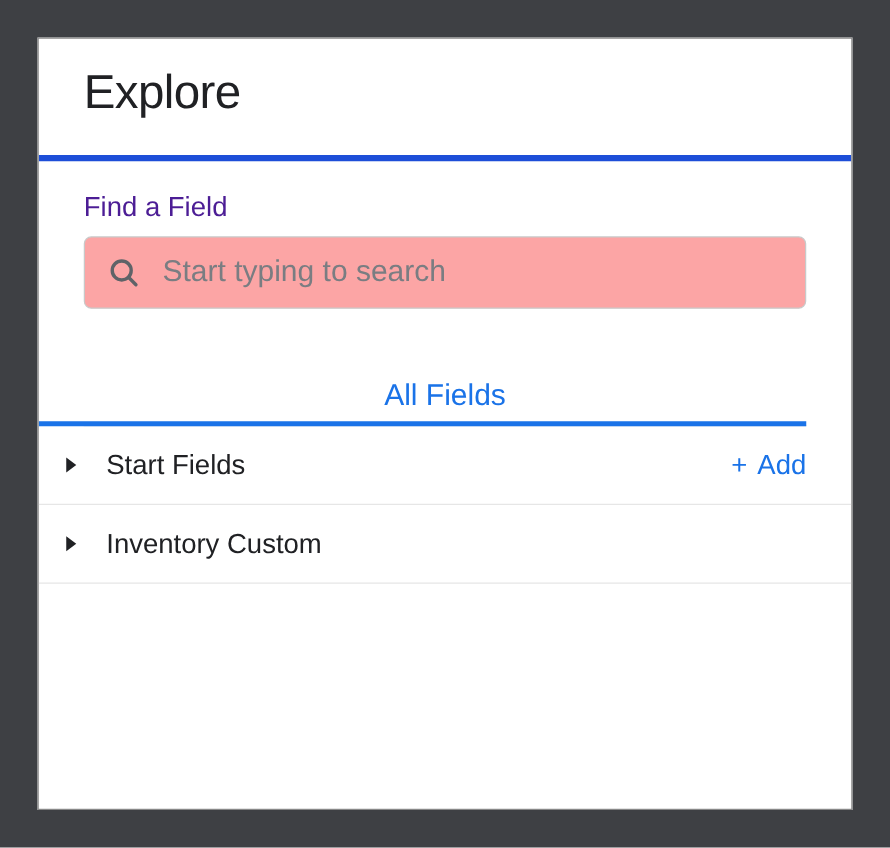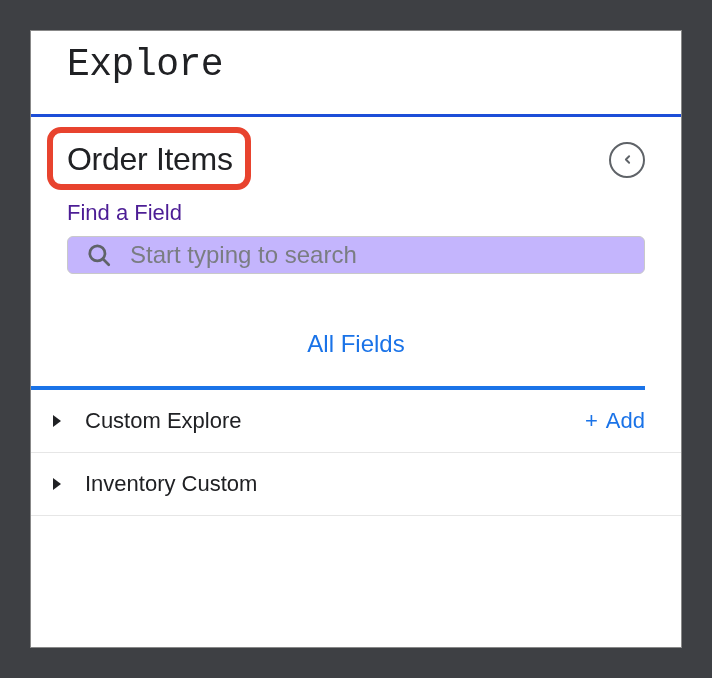--- a/index.html
+++ b/index.html
@@ -17,23 +17,22 @@
     .panel {
       background: #fff;
       width: 100%;
       height: 100%;
       border: 1px solid #888;
       display: flex;
       flex-direction: column;
       overflow: hidden;
     }
     .header {
-      padding: 12px 36px 28px 36px;
-      border-bottom: 3px solid #1d4ed8;
-      font-family: Liberation Mono, monospace;
+      padding: 22px 36px 28px 36px;
+      border-bottom: 5px solid #1d4ed8;
     }
     .header-title {
       font-size: 38px;
       font-weight: 400;
       color: #202124;
       letter-spacing: -0.5px;
     }
     .section {
       padding: 24px 36px 0 36px;
     }
@@ -82,22 +81,22 @@
       font-size: 22px;
       color: #4c1d95;
       margin-bottom: 10px;
       display: block;
     }
     .search-box {
       display: flex;
       align-items: center;
       border: 1.5px solid #c9c9c9;
       border-radius: 6px;
-      padding: 4px 18px;
-      background: #c4b5fd;
+      padding: 14px 18px;
+      background: #fca5a5;
     }
     .search-icon {
       margin-right: 18px;
       display: flex;
       align-items: center;
     }
     .search-input {
       border: none;
       outline: none;
       font-size: 24px;
@@ -109,21 +108,21 @@
       color: #7a7d82;
     }
     .tabs {
       display: flex;
       margin-top: 42px;
       border-bottom: 1px solid #dadce0;
     }
     .tab {
       flex: 1;
       text-align: center;
-      padding: 14px 0 31px 0;
+      padding: 14px 0 9px 0;
       font-size: 24px;
       cursor: pointer;
       position: relative;
       color: #202124;
     }
     .tab.active {
       color: #1a73e8;
     }
     .tab.active::after {
       content: '';
@@ -172,52 +171,41 @@
   </style>
 </head>
 <body>
 
 <div class="panel">
   <div class="header">
     <h1 class="header-title">Explore</h1>
   </div>
 
   <div class="section">
-    <div class="section-header">
-      <div class="section-title-wrap">
-        <span class="section-title">Order Items</span>
-        <div class="highlight-box"></div>
-      </div>
-      <div class="collapse-btn">
-        <svg viewBox="0 0 24 24" fill="none" stroke="#5f6368" stroke-width="3.5" stroke-linecap="round" stroke-linejoin="round">
-          <polyline points="15 18 9 12 15 6"></polyline>
-        </svg>
-      </div>
-    </div>
 
     <label class="search-label">Find a Field</label>
     <div class="search-box">
       <span class="search-icon">
         <svg width="26" height="26" viewBox="0 0 24 24" fill="none" stroke="#5f6368" stroke-width="2.5" stroke-linecap="round" stroke-linejoin="round">
           <circle cx="10.5" cy="10.5" r="7"></circle>
           <line x1="21" y1="21" x2="15.5" y2="15.5"></line>
         </svg>
       </span>
       <input class="search-input" type="text" placeholder="Start typing to search" style="">
     </div>
 
     <div class="tabs">
       <div class="tab active">All Fields</div>
     </div>
   </div>
 
   <div class="field-list">
     <div class="field-row">
       <div class="expand-icon"></div>
-      <span class="field-label">Custom Explore</span>
+      <span class="field-label">Start Fields</span>
       <div class="add-link">
         <span class="plus-icon">+</span>
         <span>Add</span>
       </div>
     </div>
     <div class="field-row">
       <div class="expand-icon"></div>
       <span class="field-label">Inventory Custom</span>
     </div>
   </div>

